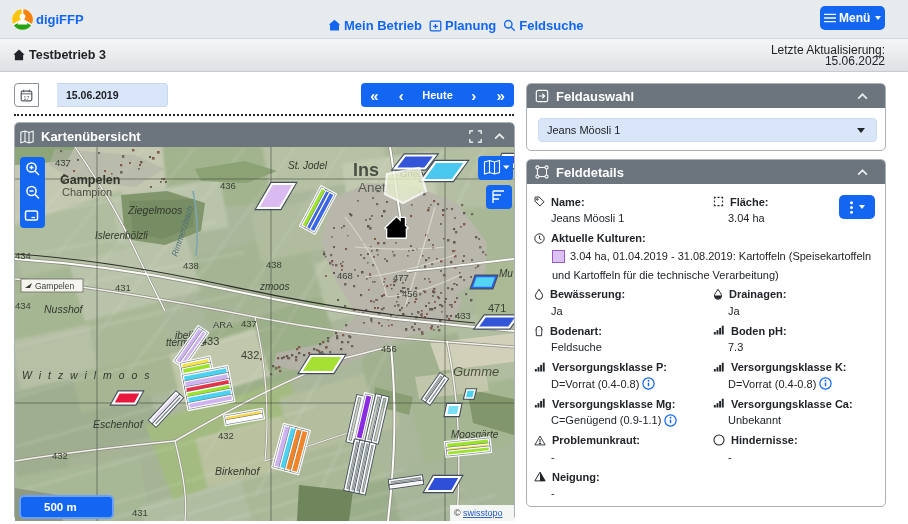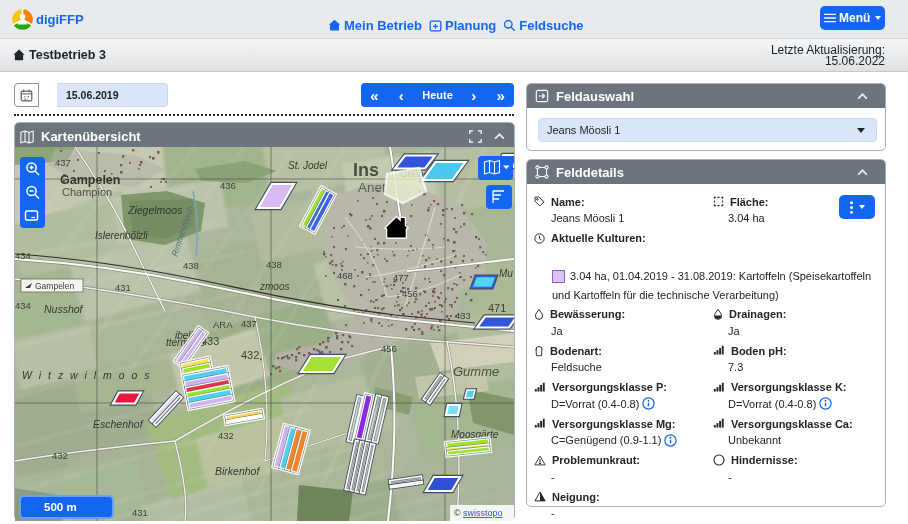--- a/index.html
+++ b/index.html
@@ -861,21 +861,21 @@
             </svg>Fläche:</div>
         <div class="dvalue" style="padding-left:15px">3.04 ha</div>
       </div>
     </div>
     <div class="drow" style="margin-bottom:0">
       <div style="width:348px">
         <div class="dlabel"><svg width="11" height="11" viewBox="0 0 16 16" fill="none" stroke="#212529" stroke-width="1.4">
               <circle cx="8" cy="8" r="6.8"></circle>
               <path d="M8 4 V8.2 L11 10"></path>
             </svg>Aktuelle Kulturen:</div>
-        <div class="dvalue" style="line-height:19.5px; margin-top:20px; white-space:normal; padding-left:18px"><span class="swatch"></span>3.04 ha, 01.04.2019 - 31.08.2019: Kartoffeln (Speisekartoffeln und Kartoffeln für die technische Verarbeitung)</div>
+        <div class="dvalue" style="line-height:19.5px; margin-top:0; white-space:normal; padding-left:18px"><span class="swatch"></span>3.04 ha, 01.04.2019 - 31.08.2019: Kartoffeln (Speisekartoffeln und Kartoffeln für die technische Verarbeitung)</div>
       </div>
     </div>
     <div class="drow">
       <div class="dcol">
         <div class="dlabel"><svg width="10" height="12" viewBox="0 0 14 16" fill="none" stroke="#212529" stroke-width="1.4">
               <path d="M7 1.5 C9 5 12 7.5 12 10.5 a5 5 0 0 1 -10 0 C2 7.5 5 5 7 1.5 Z"></path>
             </svg>Bewässerung:</div>
         <div class="dvalue">Ja</div>
       </div>
       <div class="dcol2">

